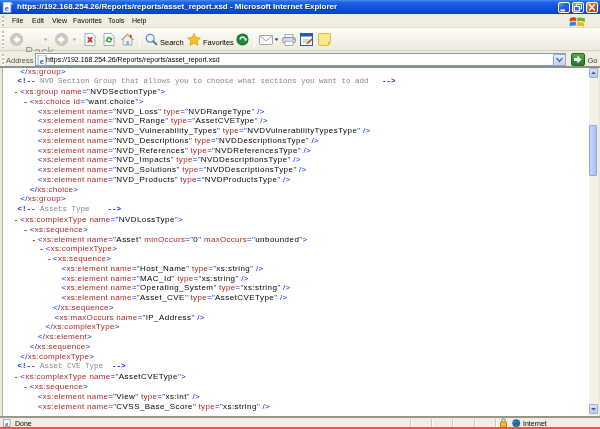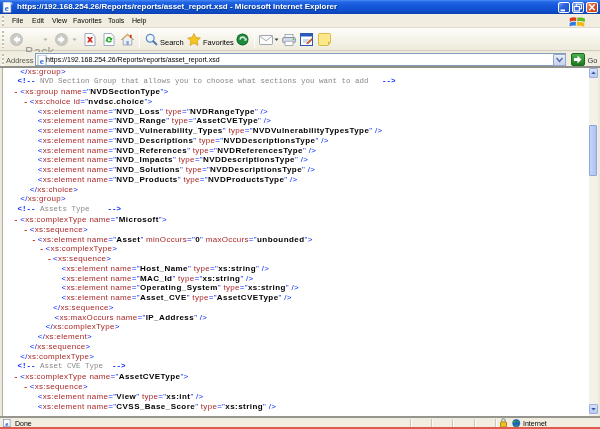--- a/index.html
+++ b/index.html
@@ -34,21 +34,21 @@
   #addrtext { left:46px; top:56px; font-size:7px; color:#000; white-space:nowrap; }
   #gobtn { left:571px; top:53px; width:14px; height:13px; background:linear-gradient(180deg,#4cb04c,#217821); border-radius:2px; border:1px solid #1a6a1a; }
   #gotext { left:587.5px; top:56px; font-size:7.5px; color:#333; }
 
   
   #content { left:2px; top:68px; width:587px; height:348px; background:#fff; overflow:hidden; border-left:1px solid #b0b0a8; }
   #xml { position:absolute; left:-3px; top:-1.5px; font-size:8px; line-height:9.76px; letter-spacing:0.3px; white-space:nowrap; width:110%; }
   #xml div { position:relative; }
   .m { color:#0026fb; }           
   .t { color:#aa2828; }           
-  .v { color:#000; font-weight:bold; letter-spacing:0.45px; }  
+  .v { color:#000; font-weight:normal; letter-spacing:0.45px; }  
   .mk { color:#c02020; font-family:"Liberation Mono",monospace; font-weight:bold; position:absolute; }
   .cm { color:#888; font-family:"Liberation Mono",monospace; font-size:7.5px; letter-spacing:0; }
   .cb { color:#0026fb; font-family:"Liberation Mono",monospace; font-weight:bold; font-size:7.5px; letter-spacing:0; }
 
   
   #scrollbar { left:589px; top:68px; width:9px; height:348px; background:#f4f2e8; }
   .sbtn { left:0; width:9px; height:10px; background:linear-gradient(180deg,#d8e1fc,#b9c9f2); border:1px solid #9caee0; border-radius:1px; }
   #sthumb { left:0px; top:57px; width:8px; height:51px; background:linear-gradient(90deg,#c6d4fa,#aec2f0); border:1px solid #8fa4da; border-radius:1px; }
 
   
@@ -240,33 +240,33 @@
       <path d="M5.5,1.5 L9.5,5.5 L5.5,9.5 L5.5,7 L2,7 L2,4 L5.5,4 Z" fill="#fff"></path>
     </svg>
   </div>
   <div class="abs" id="gotext">Go</div>
 
   <div class="abs" id="content">
     <div id="xml">
     <div style="padding-left:20.3px;"><span class="m">&lt;/</span><span class="t">xs:group</span><span class="m">&gt;</span></div>
     <div style="padding-left:17.5px;"><span class="cb">&lt;!--</span><span class="cm">&nbsp;NVD Section Group that allows you to choose what sections you want to add&nbsp;&nbsp;&nbsp;</span><span class="cb">--&gt;</span></div>
     <div style="padding-left:20.3px;"><span class="mk" style="left:13.5px;">-</span><span class="m">&lt;</span><span class="t">xs:group</span> <span class="t">name</span><span class="m">="</span><span class="v">NVDSectionType</span><span class="m">"</span><span class="m">&gt;</span></div>
-    <div style="padding-left:29.8px;"><span class="mk" style="left:23.3px;">-</span><span class="m">&lt;</span><span class="t">xs:choice</span> <span class="t">id</span><span class="m">="</span><span class="v">nvdsc.choice</span><span class="m">"</span><span class="m">&gt;</span></div>
+    <div style="padding-left:29.8px;"><span class="mk" style="left:23.3px;">-</span><span class="m">&lt;</span><span class="t">xs:choice</span> <span class="t">id</span><span class="m">="</span><span class="v">want.choice</span><span class="m">"</span><span class="m">&gt;</span></div>
     <div style="padding-left:37.8px;"><span class="m">&lt;</span><span class="t">xs:element</span> <span class="t">name</span><span class="m">="</span><span class="v">NVD_Loss</span><span class="m">"</span> <span class="t">type</span><span class="m">="</span><span class="v">NVDRangeType</span><span class="m">"</span> <span class="m">/&gt;</span></div>
     <div style="padding-left:37.8px;"><span class="m">&lt;</span><span class="t">xs:element</span> <span class="t">name</span><span class="m">="</span><span class="v">NVD_Range</span><span class="m">"</span> <span class="t">type</span><span class="m">="</span><span class="v">AssetCVEType</span><span class="m">"</span> <span class="m">/&gt;</span></div>
     <div style="padding-left:37.8px;"><span class="m">&lt;</span><span class="t">xs:element</span> <span class="t">name</span><span class="m">="</span><span class="v">NVD_Vulnerability_Types</span><span class="m">"</span> <span class="t">type</span><span class="m">="</span><span class="v">NVDVulnerabilityTypesType</span><span class="m">"</span> <span class="m">/&gt;</span></div>
     <div style="padding-left:37.8px;"><span class="m">&lt;</span><span class="t">xs:element</span> <span class="t">name</span><span class="m">="</span><span class="v">NVD_Descriptions</span><span class="m">"</span> <span class="t">type</span><span class="m">="</span><span class="v">NVDDescriptionsType</span><span class="m">"</span> <span class="m">/&gt;</span></div>
     <div style="padding-left:37.8px;"><span class="m">&lt;</span><span class="t">xs:element</span> <span class="t">name</span><span class="m">="</span><span class="v">NVD_References</span><span class="m">"</span> <span class="t">type</span><span class="m">="</span><span class="v">NVDReferencesType</span><span class="m">"</span> <span class="m">/&gt;</span></div>
     <div style="padding-left:37.8px;"><span class="m">&lt;</span><span class="t">xs:element</span> <span class="t">name</span><span class="m">="</span><span class="v">NVD_Impacts</span><span class="m">"</span> <span class="t">type</span><span class="m">="</span><span class="v">NVDDescriptionsType</span><span class="m">"</span> <span class="m">/&gt;</span></div>
     <div style="padding-left:37.8px;"><span class="m">&lt;</span><span class="t">xs:element</span> <span class="t">name</span><span class="m">="</span><span class="v">NVD_Solutions</span><span class="m">"</span> <span class="t">type</span><span class="m">="</span><span class="v">NVDDescriptionsType</span><span class="m">"</span> <span class="m">/&gt;</span></div>
     <div style="padding-left:37.8px;"><span class="m">&lt;</span><span class="t">xs:element</span> <span class="t">name</span><span class="m">="</span><span class="v">NVD_Products</span><span class="m">"</span> <span class="t">type</span><span class="m">="</span><span class="v">NVDProductsType</span><span class="m">"</span> <span class="m">/&gt;</span></div>
     <div style="padding-left:29.8px;"><span class="m">&lt;/</span><span class="t">xs:choice</span><span class="m">&gt;</span></div>
     <div style="padding-left:20.3px;"><span class="m">&lt;/</span><span class="t">xs:group</span><span class="m">&gt;</span></div>
     <div style="padding-left:17.5px;"><span class="cb">&lt;!--</span><span class="cm">&nbsp;Assets Type&nbsp;&nbsp;&nbsp;&nbsp;</span><span class="cb">--&gt;</span></div>
-    <div style="padding-left:20.3px;"><span class="mk" style="left:13.5px;">-</span><span class="m">&lt;</span><span class="t">xs:complexType</span> <span class="t">name</span><span class="m">="</span><span class="v">Microsoft</span><span class="m">"</span><span class="m">&gt;</span></div>
+    <div style="padding-left:20.3px;"><span class="mk" style="left:13.5px;">-</span><span class="m">&lt;</span><span class="t">xs:complexType</span> <span class="t">name</span><span class="m">="</span><span class="v">NVDLossType</span><span class="m">"</span><span class="m">&gt;</span></div>
     <div style="padding-left:29.8px;"><span class="mk" style="left:23.3px;">-</span><span class="m">&lt;</span><span class="t">xs:sequence</span><span class="m">&gt;</span></div>
     <div style="padding-left:37.8px;"><span class="mk" style="left:31.5px;">-</span><span class="m">&lt;</span><span class="t">xs:element</span> <span class="t">name</span><span class="m">="</span><span class="v">Asset</span><span class="m">"</span> <span class="t">minOccurs</span><span class="m">="</span><span class="v">0</span><span class="m">"</span> <span class="t">maxOccurs</span><span class="m">="</span><span class="v">unbounded</span><span class="m">"</span><span class="m">&gt;</span></div>
     <div style="padding-left:45.6px;"><span class="mk" style="left:39.3px;">-</span><span class="m">&lt;</span><span class="t">xs:complexType</span><span class="m">&gt;</span></div>
     <div style="padding-left:53px;"><span class="mk" style="left:47px;">-</span><span class="m">&lt;</span><span class="t">xs:sequence</span><span class="m">&gt;</span></div>
     <div style="padding-left:61.4px;"><span class="m">&lt;</span><span class="t">xs:element</span> <span class="t">name</span><span class="m">="</span><span class="v">Host_Name</span><span class="m">"</span> <span class="t">type</span><span class="m">="</span><span class="v">xs:string</span><span class="m">"</span> <span class="m">/&gt;</span></div>
     <div style="padding-left:61.4px;"><span class="m">&lt;</span><span class="t">xs:element</span> <span class="t">name</span><span class="m">="</span><span class="v">MAC_Id</span><span class="m">"</span> <span class="t">type</span><span class="m">="</span><span class="v">xs:string</span><span class="m">"</span> <span class="m">/&gt;</span></div>
     <div style="padding-left:61.4px;"><span class="m">&lt;</span><span class="t">xs:element</span> <span class="t">name</span><span class="m">="</span><span class="v">Operating_System</span><span class="m">"</span> <span class="t">type</span><span class="m">="</span><span class="v">xs:string</span><span class="m">"</span> <span class="m">/&gt;</span></div>
     <div style="padding-left:61.4px;"><span class="m">&lt;</span><span class="t">xs:element</span> <span class="t">name</span><span class="m">="</span><span class="v">Asset_CVE</span><span class="m">"</span> <span class="t">type</span><span class="m">="</span><span class="v">AssetCVEType</span><span class="m">"</span> <span class="m">/&gt;</span></div>
     <div style="padding-left:53px;"><span class="m">&lt;/</span><span class="t">xs:sequence</span><span class="m">&gt;</span></div>
     <div style="padding-left:54.5px;"><span class="m">&lt;</span><span class="t">xs:maxOccurs</span> <span class="t">name</span><span class="m">="</span><span class="v">IP_Address</span><span class="m">"</span> <span class="m">/&gt;</span></div>

